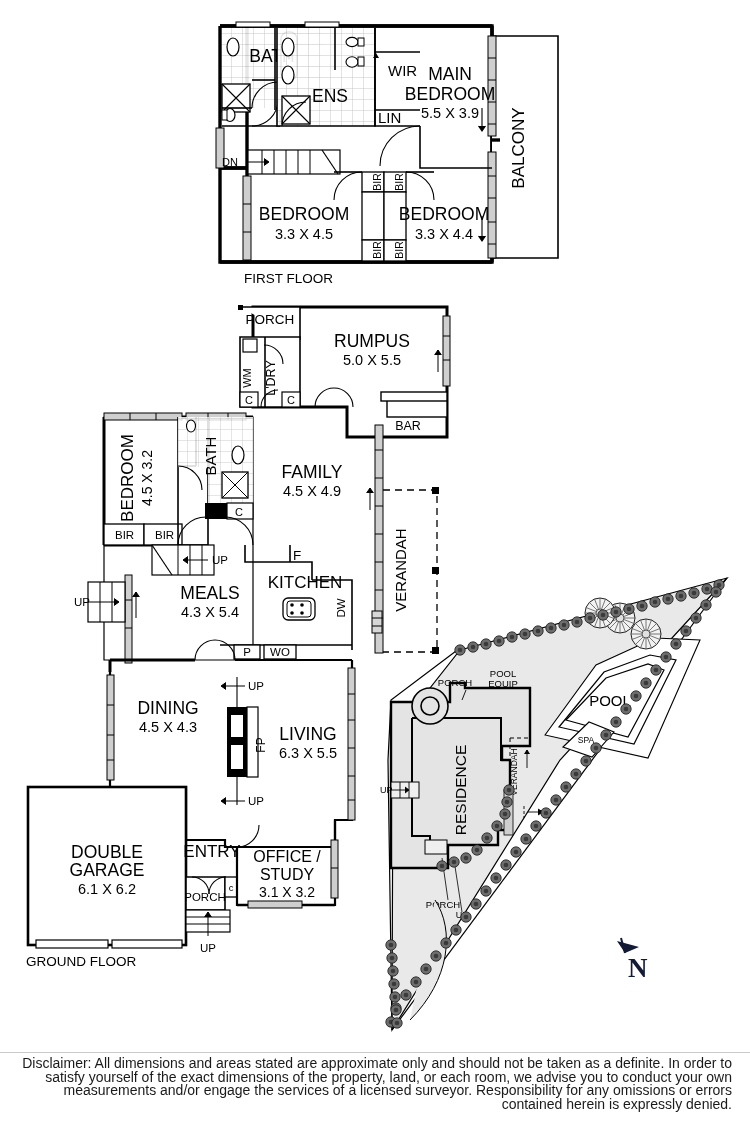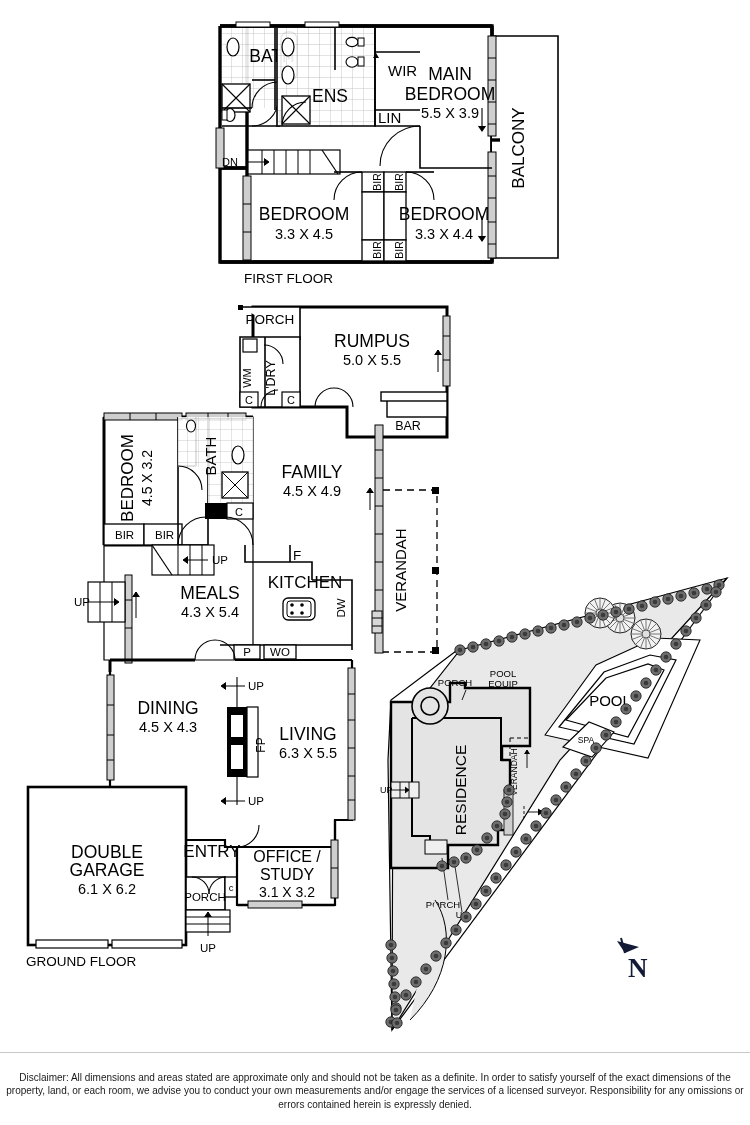--- a/index.html
+++ b/index.html
@@ -7,23 +7,23 @@
   body{
     width:750px;height:1125px;position:relative;overflow:hidden;
     font-family:"Liberation Sans","DejaVu Sans",sans-serif;
     color:#000;
   }
   #plan{position:absolute;inset:0;}
   svg{display:block;}
   .rmname{font-family:"Liberation Sans",sans-serif;font-weight:400;fill:#000;}
   .disclaimer{
     position:absolute;left:0;right:0;bottom:14px;
-    text-align:center;font-size:10px;line-height:13.4px;
+    text-align:right;font-size:14px;line-height:13.4px;
     font-family:"Liberation Sans",sans-serif;color:#1a1a1a;
-    padding:0 0;box-sizing:border-box;
+    padding:0 18px;box-sizing:border-box;
   }
   .sep{position:absolute;left:0;right:0;bottom:72px;height:1px;background:#c9c9c9;}
 </style>
 </head>
 <body>
 
 <div id="plan">
 <svg width="750" height="1060" viewBox="0 0 750 1060" xmlns="http://www.w3.org/2000/svg">
 
   <defs>

